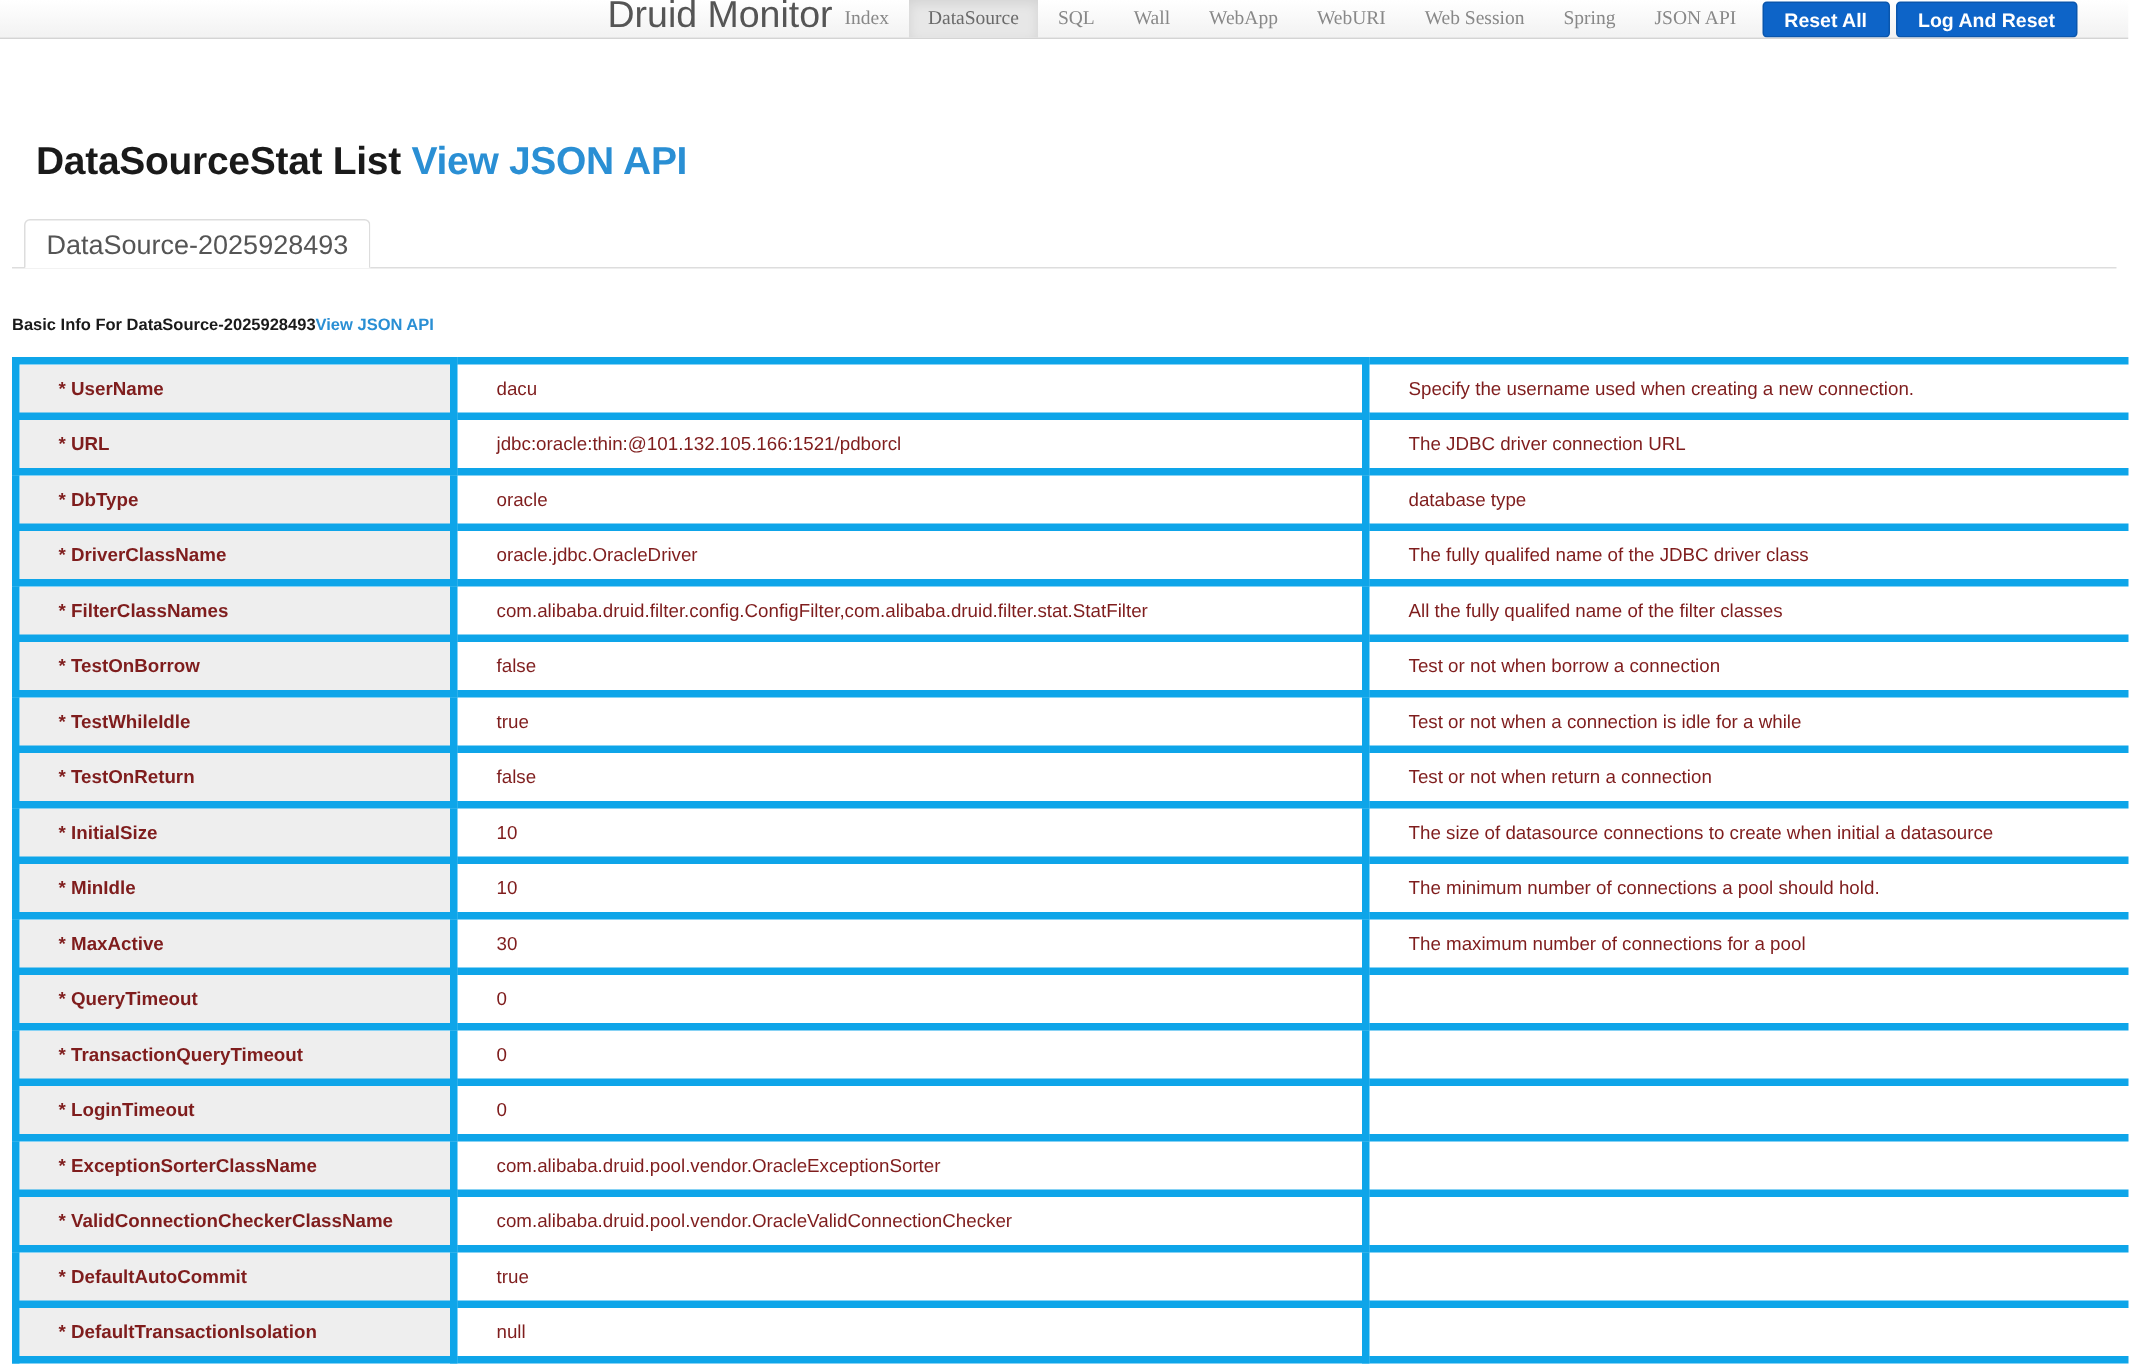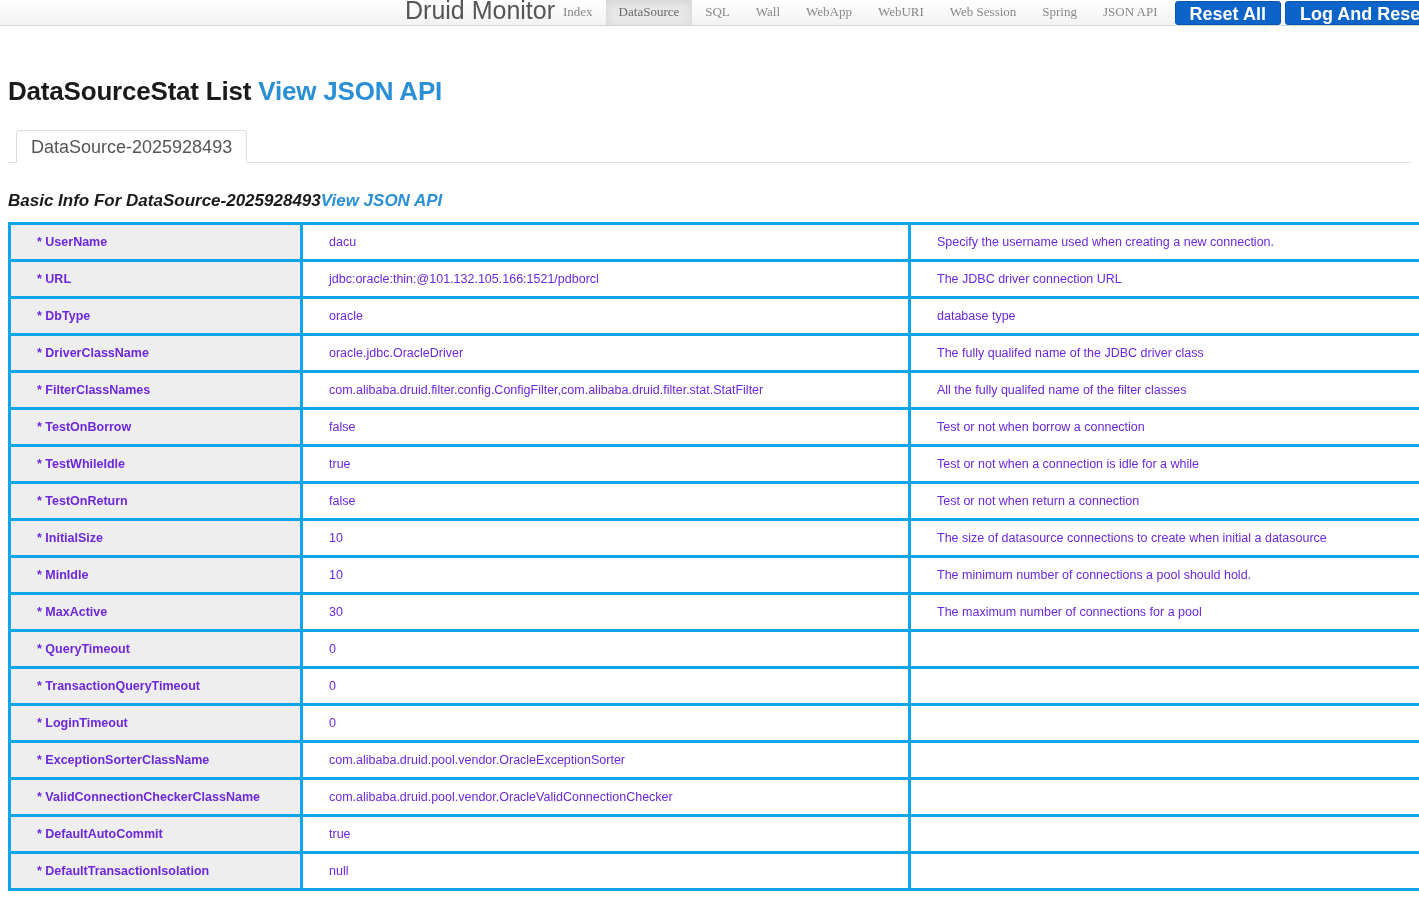--- a/index.html
+++ b/index.html
@@ -52,41 +52,41 @@
     cursor: pointer;
     text-decoration: none;
     font-family: Liberation Serif, serif;
   }
   .nav-item.active {
     background: #e7e7e7;
     color: #6a6a6a;
     box-shadow: inset 0 3px 8px rgba(0,0,0,.09);
   }
   .nav-btn {
-    font-size: 18px;
+    font-size: 13px;
     line-height: 24px;
     height: 24px;
     margin-left: 4px;
     padding: 0 14px;
     color: #ffffff;
     background: #0d64c8;
     border: 1px solid #0a56ad;
     border-radius: 3px;
     white-space: nowrap;
     cursor: pointer;
     font-weight: 600;
     display: inline-block;
   }
 
   
   .container {
     padding: 0 8px;
   }
   .page-title {
-    margin: 0;
+    margin: 16px;
     padding-top: 50px;
     font-size: 26px;
     line-height: 30px;
     font-weight: bold;
     color: #1a1a1a;
     letter-spacing: -0.2px;
   }
   .page-title .api-link {
     color: #2a8fd4;
     font-weight: bold;
@@ -120,46 +120,45 @@
     border-bottom-color: #ffffff;
     color: #555555;
     margin-bottom: -1px;
   }
 
   
   .section-title {
     margin: 0;
     padding-top: 28px;
     padding-bottom: 11px;
-    font-size: 17px;
+    font-size: 11px;
     line-height: 20px;
     font-weight: bold;
     color: #1a1a1a;
-    font-style: italic;
   }
   .section-title .api-link {
     color: #2a8fd4;
     font-weight: bold;
     text-decoration: none;
     cursor: pointer;
   }
 
   
   .info-table {
     width: 1411px;
     border-collapse: collapse;
     table-layout: fixed;
     font-size: 12.5px;
   }
   .info-table td {
-    border: 3px solid #0ea5e9;
+    border: 5px solid #0ea5e9;
     padding: 9px 10px 9px 26px;
     vertical-align: middle;
     height: 37px;
-    color: #6d28d9;
+    color: #7f1d1d;
     overflow: hidden;
     white-space: nowrap;
     text-overflow: ellipsis;
   }
   .col-label {
     width: 292px;
     background: #eeeeee;
     font-weight: bold;
     color: #333333;
   }

